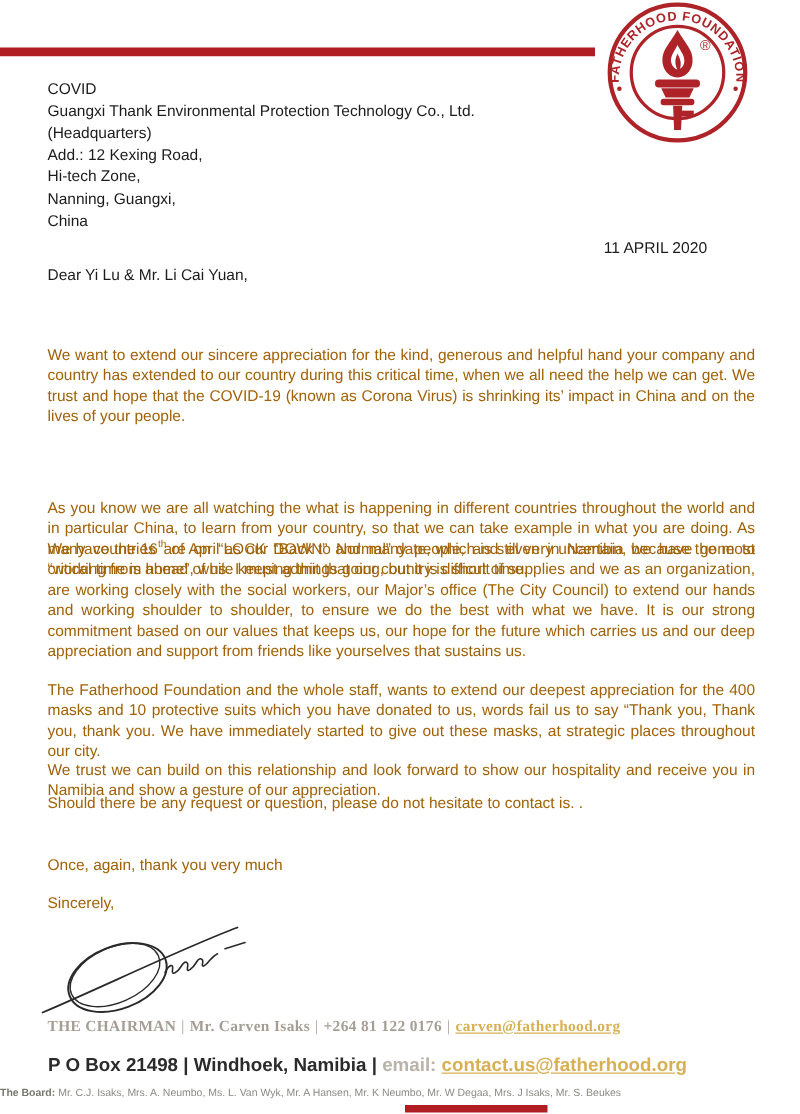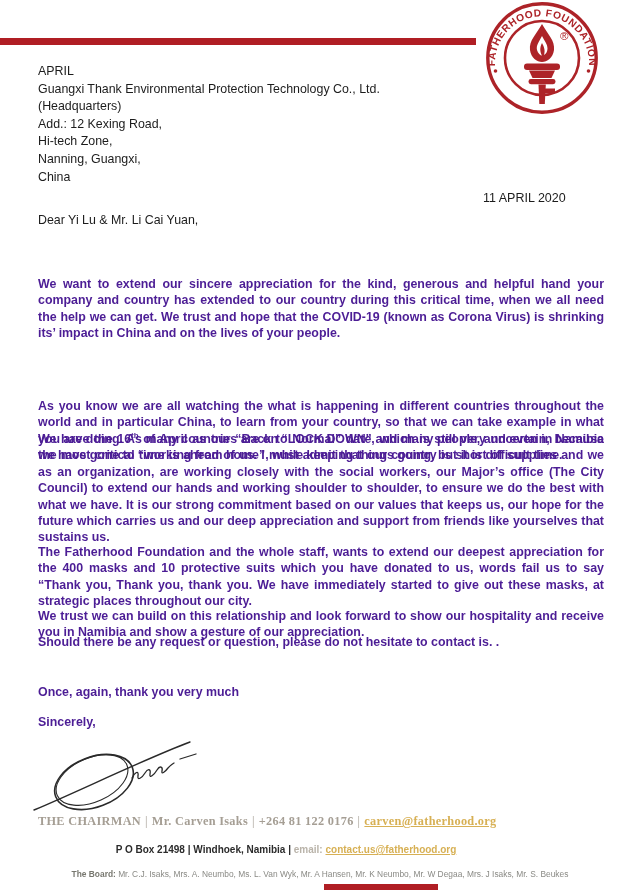--- a/index.html
+++ b/index.html
@@ -11,35 +11,35 @@
   }
   .top-rule { position:absolute; left:0; top:38px; width:476px; height:7px; background:#B01E24; }
   .logo-wrap { position:absolute; left:484px; top:0; width:116px; height:116px; }
   .addr { position:absolute; left:38px; top:63px; font-size:12.4px; line-height:17.6px; color:#1c1c1c; }
   .date { position:absolute; left:483px; top:191px; font-size:12.5px; color:#1c1c1c; }
   .salutation { position:absolute; left:38px; top:213px; font-size:12.4px; }
   .subject { position:absolute; left:38px; top:241px; white-space:nowrap; }
   .subject .s1 { font-size:13px; font-weight:bold; color:#9C1B21; letter-spacing:-0.2px; }
   .subject .s2 { font-size:14.6px; font-weight:bold; color:#C1292C; }
   .para { position:absolute; left:38px; width:566px; font-size:12.4px; line-height:16.4px;
-          text-align:justify; color:#4c1d95;font-weight:bold; }
+          text-align:justify; color:#a16207; }
   .para sup { font-size:8px; vertical-align:super; line-height:0; }
   .p1 { top:276px; } .p2 { top:370px;margin-top:28px; } .p3 { top:431px; } .p4 { top:544px; }
   .p5 { top:608px; } .p6 { top:634px; } .p7 { top:684px; } .p8 { top:714px; }
   .signature { position:absolute; left:32px; top:740px; width:185px; height:78px; }
   .chairman { position:absolute; left:38px; top:814px; font-family:"Liberation Serif", serif;
               font-size:12.3px; font-weight:bold; color:#a59e94; letter-spacing:0.3px;
               filter:blur(0.55px); white-space:nowrap; }
   .chairman .sep { padding:0 4px; font-weight:normal; }
   .chairman a, .footer a { color:#d7b054; text-decoration:underline; cursor:pointer;margin-top:44px; }
-  .footer { position:absolute; left:0; top:844px; width:572px; text-align:center;
-            font-size:10px; color:#2b2b2b; font-weight:bold; white-space:nowrap; }
+  .footer { position:absolute; left:8px; top:844px; width:572px; text-align:center;
+            font-size:15px; color:#2b2b2b; font-weight:bold; white-space:nowrap; }
   .footer .faint { color:#b9b3a9; filter:blur(0.5px); font-weight:bold; }
   .footer a { filter:blur(0.5px); }
-  .board { position:absolute; left:0; top:869px; width:640px; text-align:center;
+  .board { position:absolute; left:0; top:869px; width:640px; 
            font-size:8.4px; color:#8a8a85; filter:blur(0.45px); white-space:nowrap; }
   .board b { color:#77776f; }
   .bottom-rule { position:absolute; left:324px; bottom:1px; width:114px; height:6px; background:#B01E24; }
 </style>
 </head>
 <body>
 
 <div class="page">
 
   <div class="top-rule"></div>
@@ -64,21 +64,21 @@
 
       <rect x="40" y="63.5" width="36" height="6.5" rx="3" fill="#AD2328"></rect>
       <polygon points="45,70.5 71,70.5 67.5,78 48.5,78" fill="#AD2328"></polygon>
       <rect x="44.5" y="79" width="27" height="5.2" rx="2.4" fill="#AD2328"></rect>
       <polygon points="54.5,84.5 61.8,84.5 60.8,104 55.3,104" fill="#AD2328"></polygon>
       <rect x="59" y="88.5" width="12" height="4.6" fill="#AD2328"></rect>
     </svg>
   </div>
 
   <div class="addr">
-    <div>APRIL</div>
+    <div>COVID</div>
     <div>Guangxi Thank Environmental Protection Technology Co., Ltd.</div>
     <div>(Headquarters)</div>
     <div>Add.: 12 Kexing Road,</div>
     <div>Hi-tech Zone,</div>
     <div>Nanning, Guangxi,</div>
     <div>China</div>
   </div>
 
   <div class="date">11 APRIL 2020</div>
 

